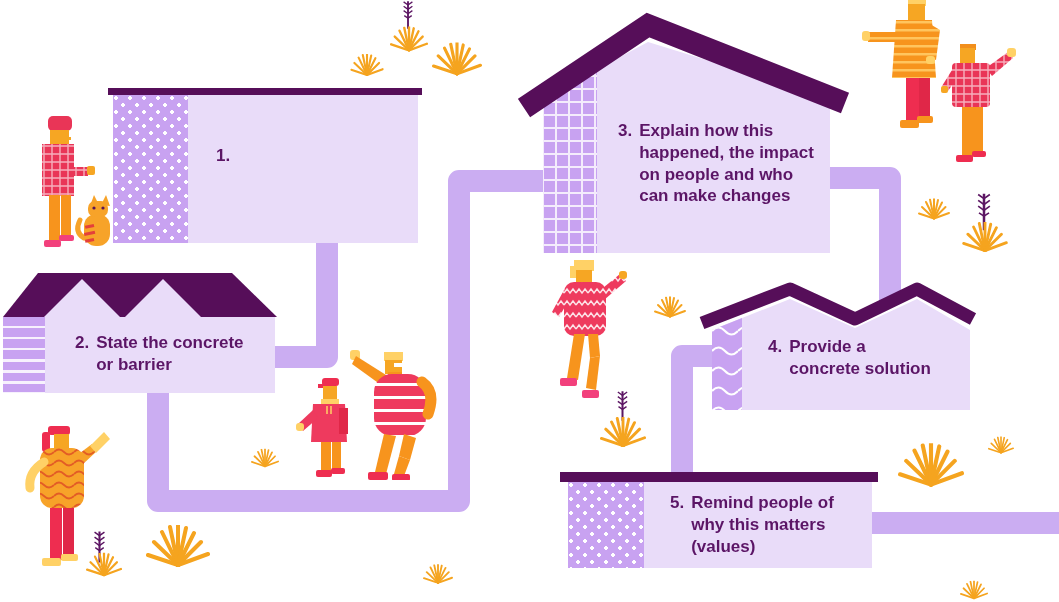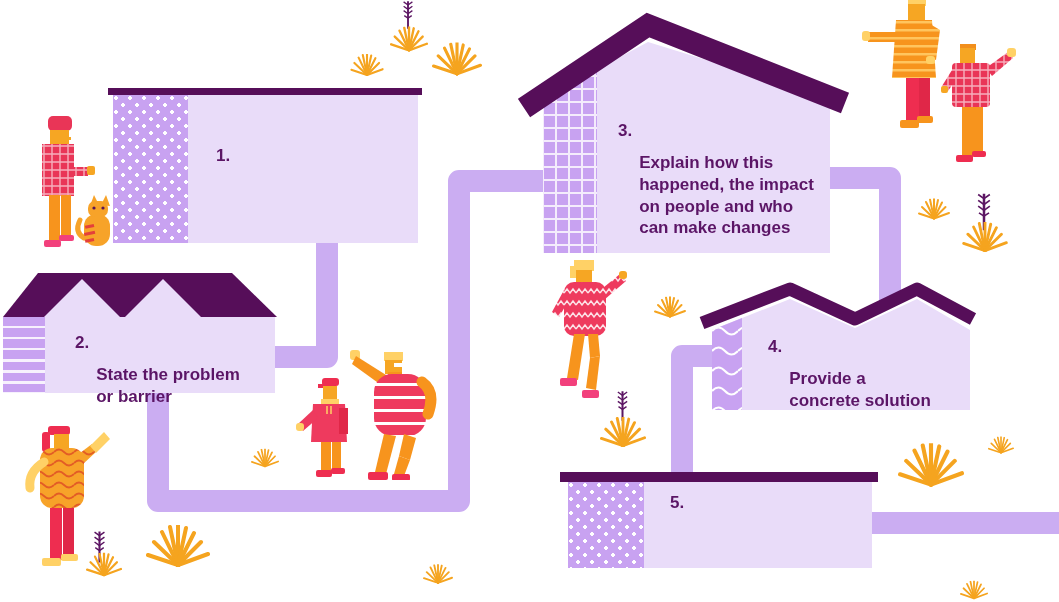--- a/index.html
+++ b/index.html
@@ -12,21 +12,21 @@
   .roofbar{background:#560e59;}
   .bodyrect{background:#e9dcf9;}
   .dots{background-color:#c8a2f1;
         background-image:radial-gradient(circle,#fff 1.6px,transparent 2px),
                          radial-gradient(circle,#fff 1.6px,transparent 2px);
         background-size:14px 14px;background-position:3px 3px,10px 10px;}
   .hstripes{background-color:#c8a2f1;
         background-image:repeating-linear-gradient(180deg,rgba(255,255,255,.85) 0 2.5px,transparent 2.5px 11px);}
   .step{position:absolute;display:flex;color:#5b1566;font-weight:700;font-size:17px;line-height:1.28;}
   .step .num{margin-right:7px;}
-  .step .txt{white-space:pre-line;margin-top:32px;}
+  .step .txt{white-space:pre-line;}
   .sprite{position:absolute;}
 </style>
 </head>
 <body>
 
 <div class="stage">
 
   <svg width="0" height="0" style="position:absolute">
     <defs>
       <pattern id="p-plaid" width="8" height="8" patternUnits="userSpaceOnUse">
@@ -101,21 +101,21 @@
   <div class="house" style="left:0;top:270px;width:302px;height:125px">
     <div class="part bodyrect" style="left:3px;top:45px;width:272px;height:78px"></div>
     <div class="part hstripes" style="left:3px;top:45px;width:42px;height:78px"></div>
     <svg class="part" style="left:0;top:0" width="302" height="50">
       <polygon points="3,47 38,3 232,3 277,47" fill="#560e59"></polygon>
       <polygon points="44,47 82,9 120,47" fill="#e9dcf9"></polygon>
       <polygon points="125,47 163,9 201,47" fill="#e9dcf9"></polygon>
     </svg>
     <div class="step" style="left:75px;top:62px">
       <span class="num">2.</span>
-      <span class="txt">State the problem
+      <span class="txt">State the concrete
 or barrier</span>
     </div>
   </div>
 
   <div class="house" style="left:518px;top:12px;width:345px;height:245px">
     <svg class="part" style="left:0;top:0" width="345" height="245">
       <polygon points="25,241 25,86 130,30 312,86 312,241" fill="#e9dcf9"></polygon>
       <polygon points="25,241 25,86 79,57 79,241" fill="url(#p-pgrid)"></polygon>
       <path d="M 6,96 L 130,13 L 327,91" stroke="#560e59" stroke-width="22" fill="none"></path>
     </svg>
@@ -140,20 +140,23 @@
 concrete solution</span>
     </div>
   </div>
 
   <div class="house" style="left:560px;top:472px;width:320px;height:98px">
     <div class="part roofbar" style="left:0;top:0;width:318px;height:10px"></div>
     <div class="part bodyrect" style="left:8px;top:10px;width:304px;height:86px"></div>
     <div class="part dots" style="left:8px;top:10px;width:76px;height:86px"></div>
     <div class="step" style="left:110px;top:20px">
       <span class="num">5.</span>
+      <span class="txt">Remind people of
+why this matters
+(values)</span>
     </div>
   </div>
 
   <svg class="sprite" style="left:24px;top:110px" width="94" height="140" viewBox="0 0 94 140">
     <rect x="24" y="6" width="24" height="15" rx="5" fill="#e93557"></rect>
     <rect x="26" y="20" width="19" height="15" fill="#f6a623"></rect>
     <rect x="43" y="27" width="4" height="3" fill="#f6a623"></rect>
     <path d="M18,34 L50,34 L50,86 L18,86 Z" fill="url(#p-plaid)"></path>
     <rect x="48" y="57" width="16" height="9" fill="url(#p-plaid)"></rect>
     <rect x="63" y="56" width="8" height="9" rx="2" fill="#f6a623"></rect>

